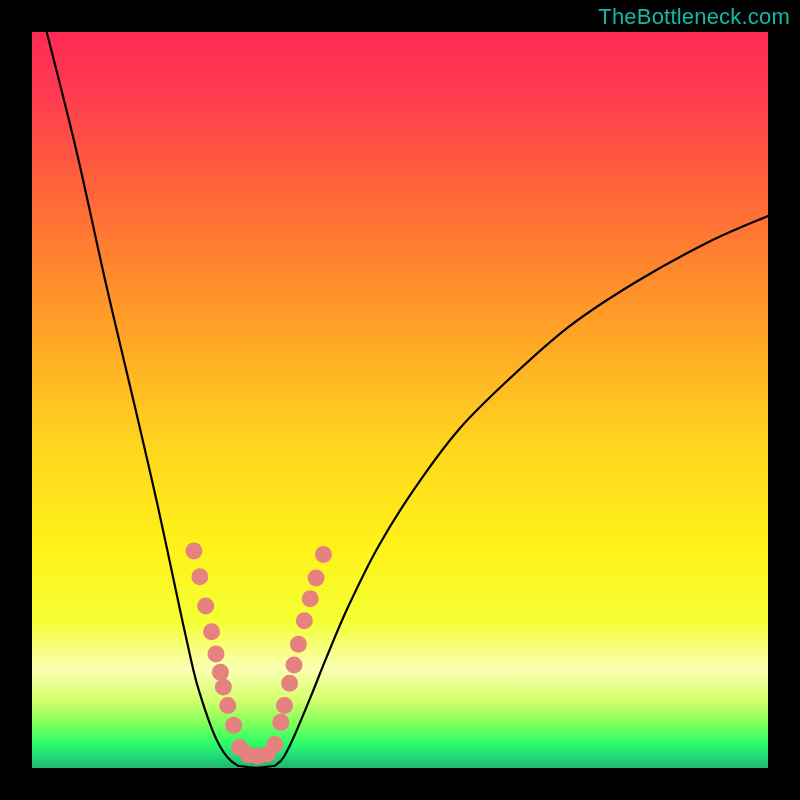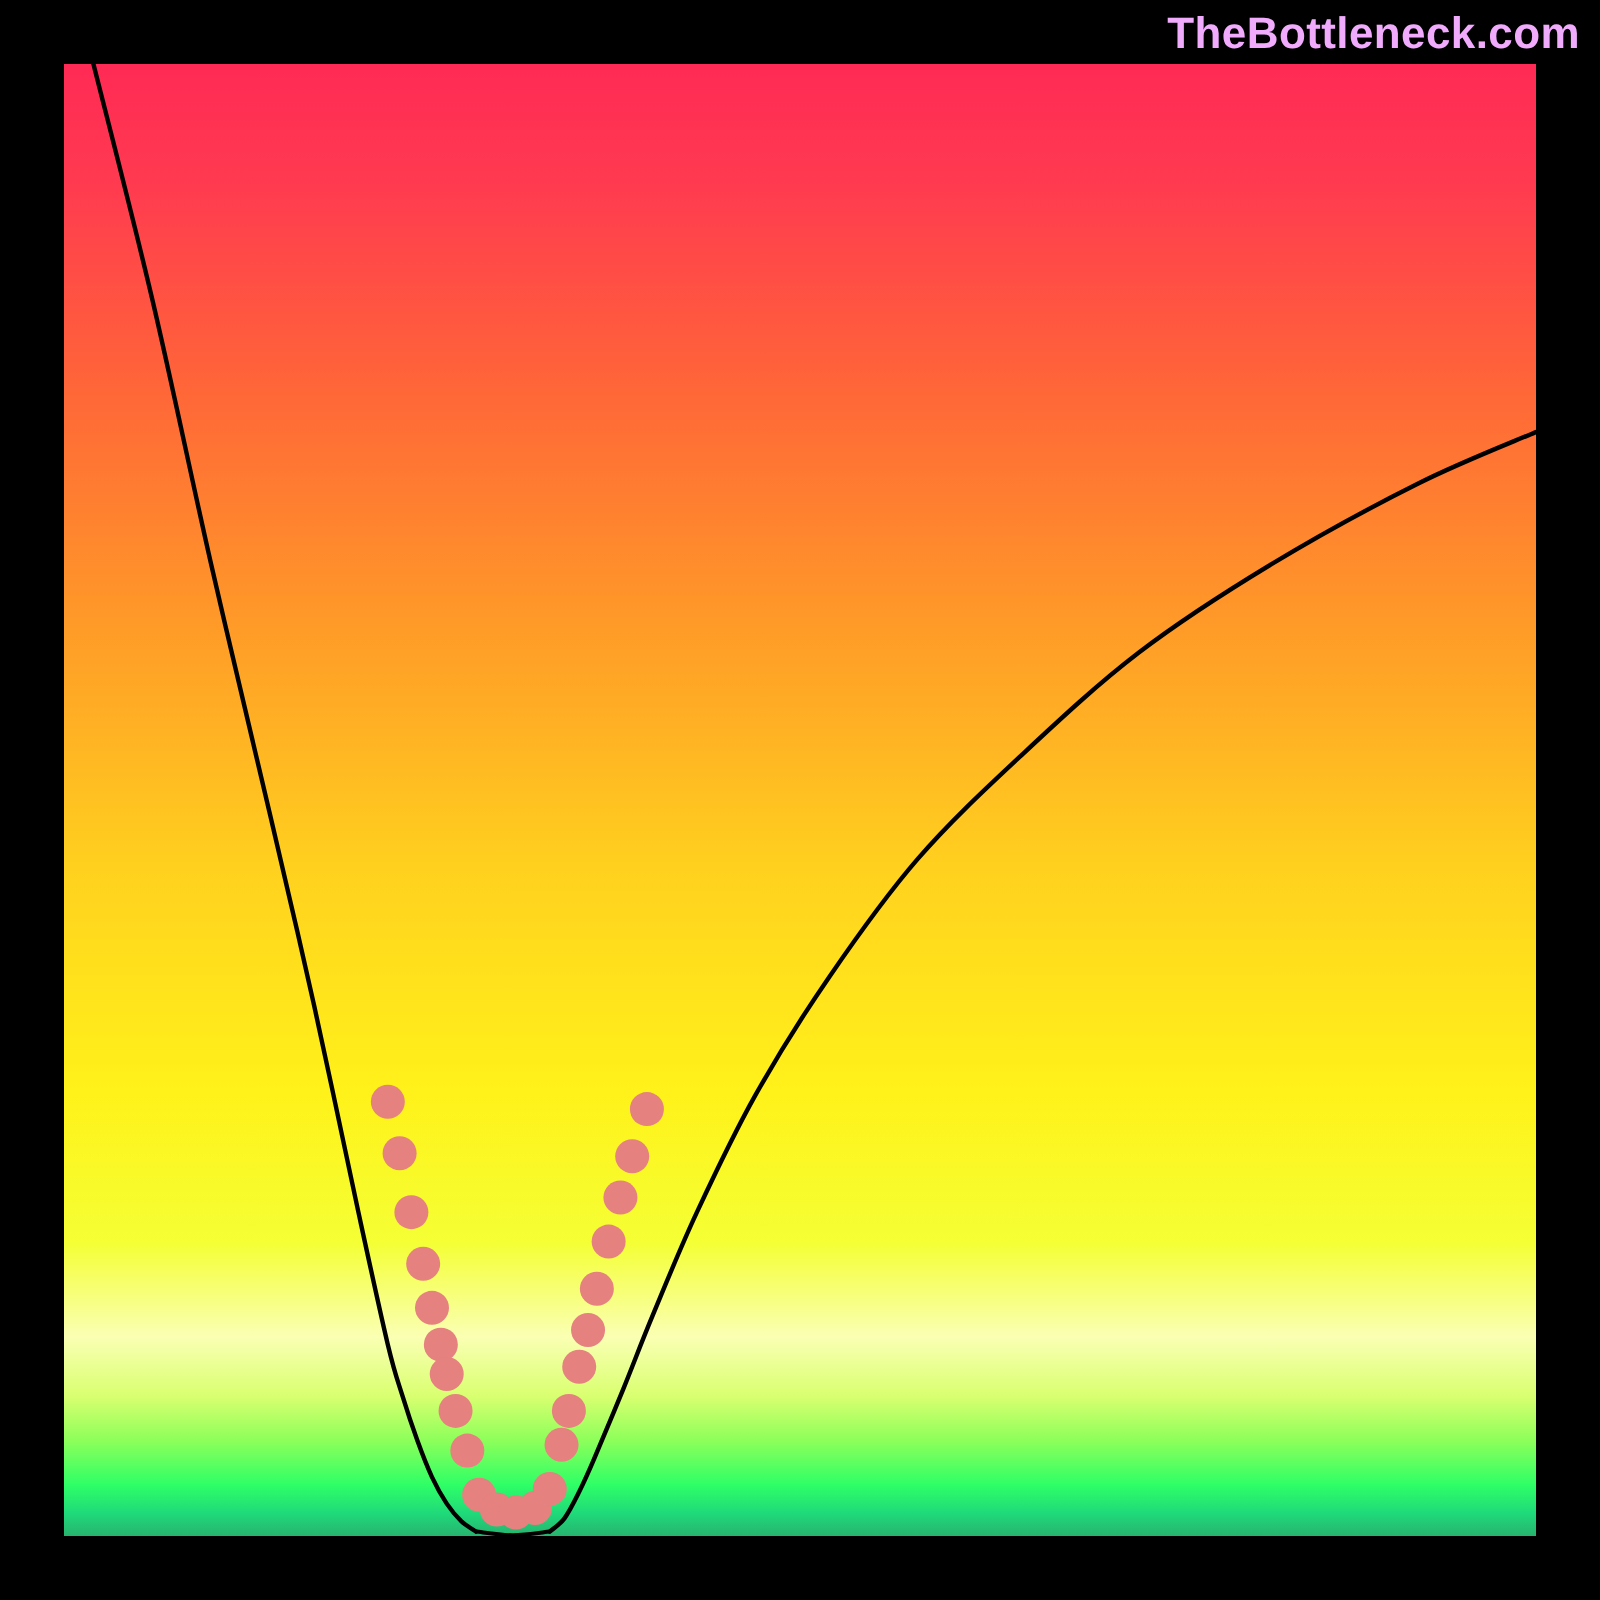--- a/index.html
+++ b/index.html
@@ -16,23 +16,23 @@
     left: 32px;
     top: 32px;
     width: 736px;
     height: 736px;
     background: #000;
   }
   .watermark {
     position: absolute;
     top: 4px;
     right: 10px;
-    color: #f0abfc;
+    color: #14b8a6;
     font-size: 22px;
-    font-weight: 700;
+    font-weight: 400;
     letter-spacing: 0.2px;
     z-index: 10;
   }
   svg {
     display: block;
   }
 </style>
 </head>
 <body>
 

